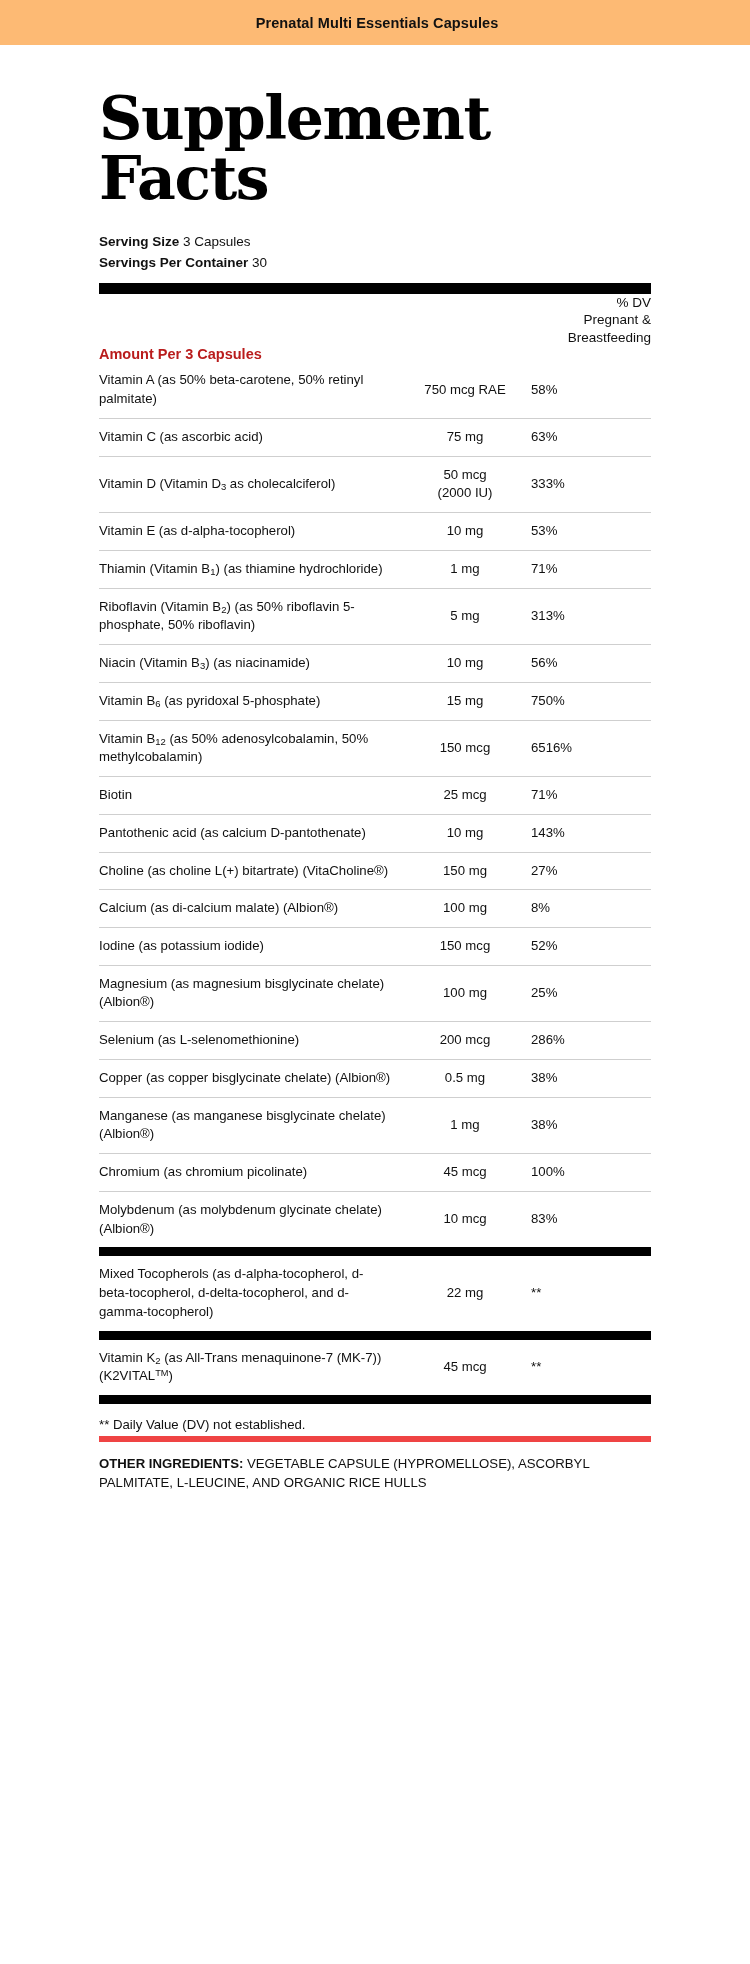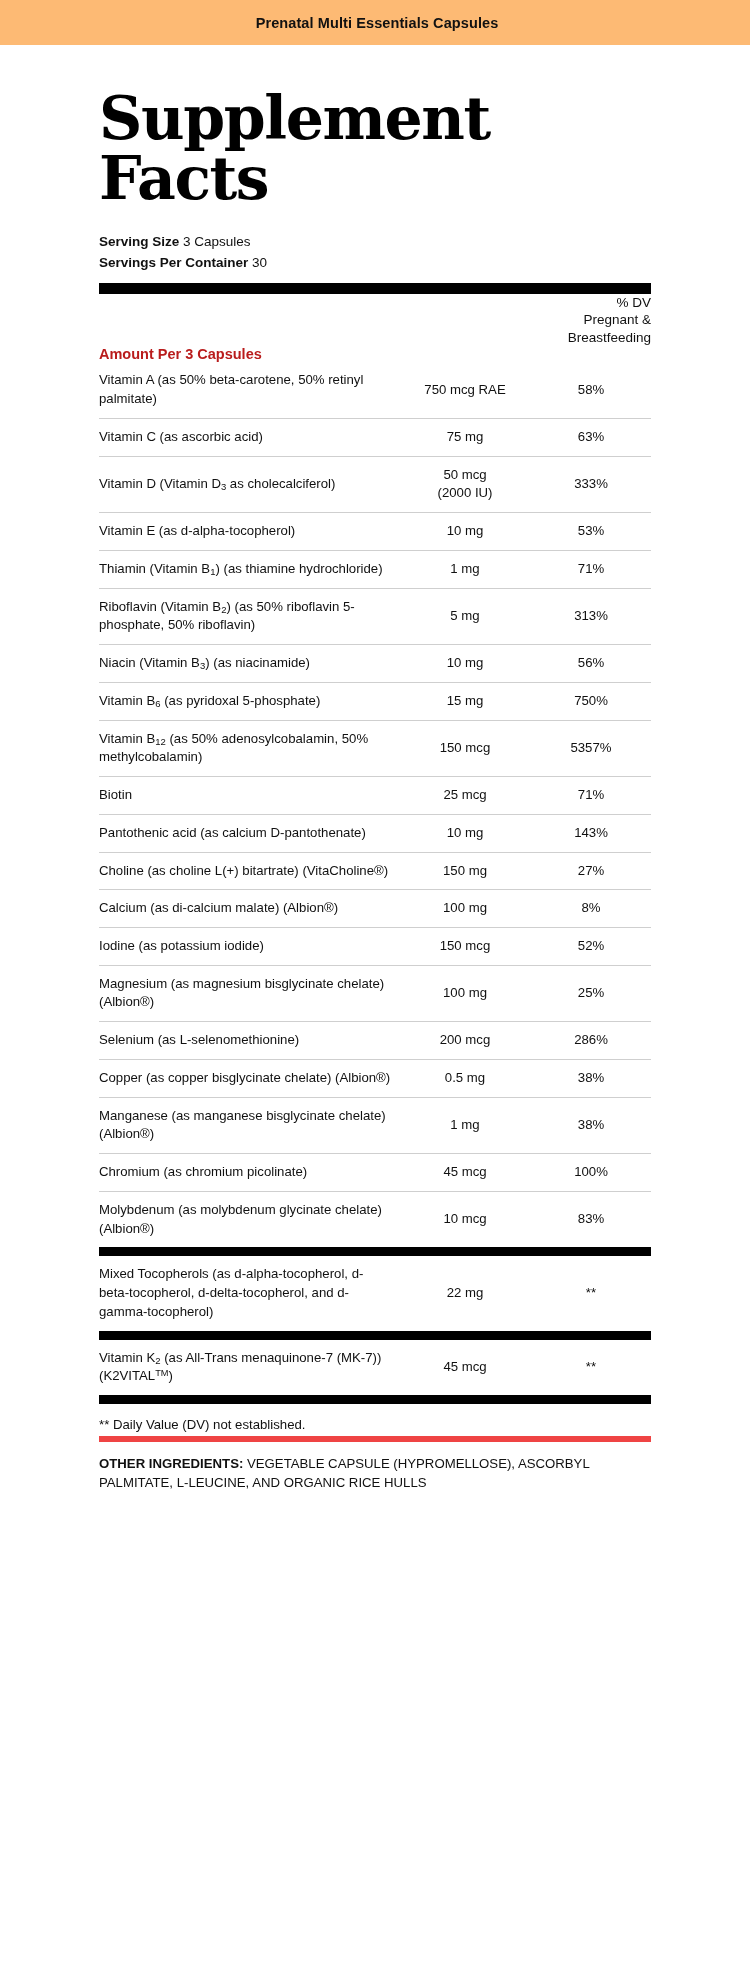--- a/index.html
+++ b/index.html
@@ -100,21 +100,21 @@
   tr.frow > td {
     border-top: 1px solid #cfcfcf;
     padding: 9px 0 9px 0;
     font-size: 13.2px;
     line-height: 1.42;
     color: #111111;
   }
   tr.frow.first > td { border-top: none; }
   tr.frow > td.nm   { text-align: left; padding-right: 8px; }
   tr.frow > td.amt  { text-align: center; }
-  tr.frow > td.dv   { text-align: center; }
+  tr.frow > td.dv   { text-align: left; }
 
   sub { font-size: 0.72em; vertical-align: -0.22em; }
   sup { font-size: 0.7em; vertical-align: 0.42em; }
 
   .footnote {
     padding: 13px 24px 0 24px;
     font-size: 13.2px;
     color: #111111;
   }
   .other-wrap {
@@ -214,21 +214,21 @@
           <td class="dv">56%</td>
         </tr>
         <tr class="frow">
           <td class="nm">Vitamin B<sub>6</sub> (as pyridoxal 5-phosphate)</td>
           <td class="amt">15 mg</td>
           <td class="dv">750%</td>
         </tr>
         <tr class="frow">
           <td class="nm">Vitamin B<sub>12</sub> (as 50% adenosylcobalamin, 50% methylcobalamin)</td>
           <td class="amt">150 mcg</td>
-          <td class="dv">5357%</td>
+          <td class="dv">6516%</td>
         </tr>
         <tr class="frow">
           <td class="nm">Biotin</td>
           <td class="amt">25 mcg</td>
           <td class="dv">71%</td>
         </tr>
         <tr class="frow">
           <td class="nm">Pantothenic acid (as calcium D-pantothenate)</td>
           <td class="amt">10 mg</td>
           <td class="dv">143%</td>

